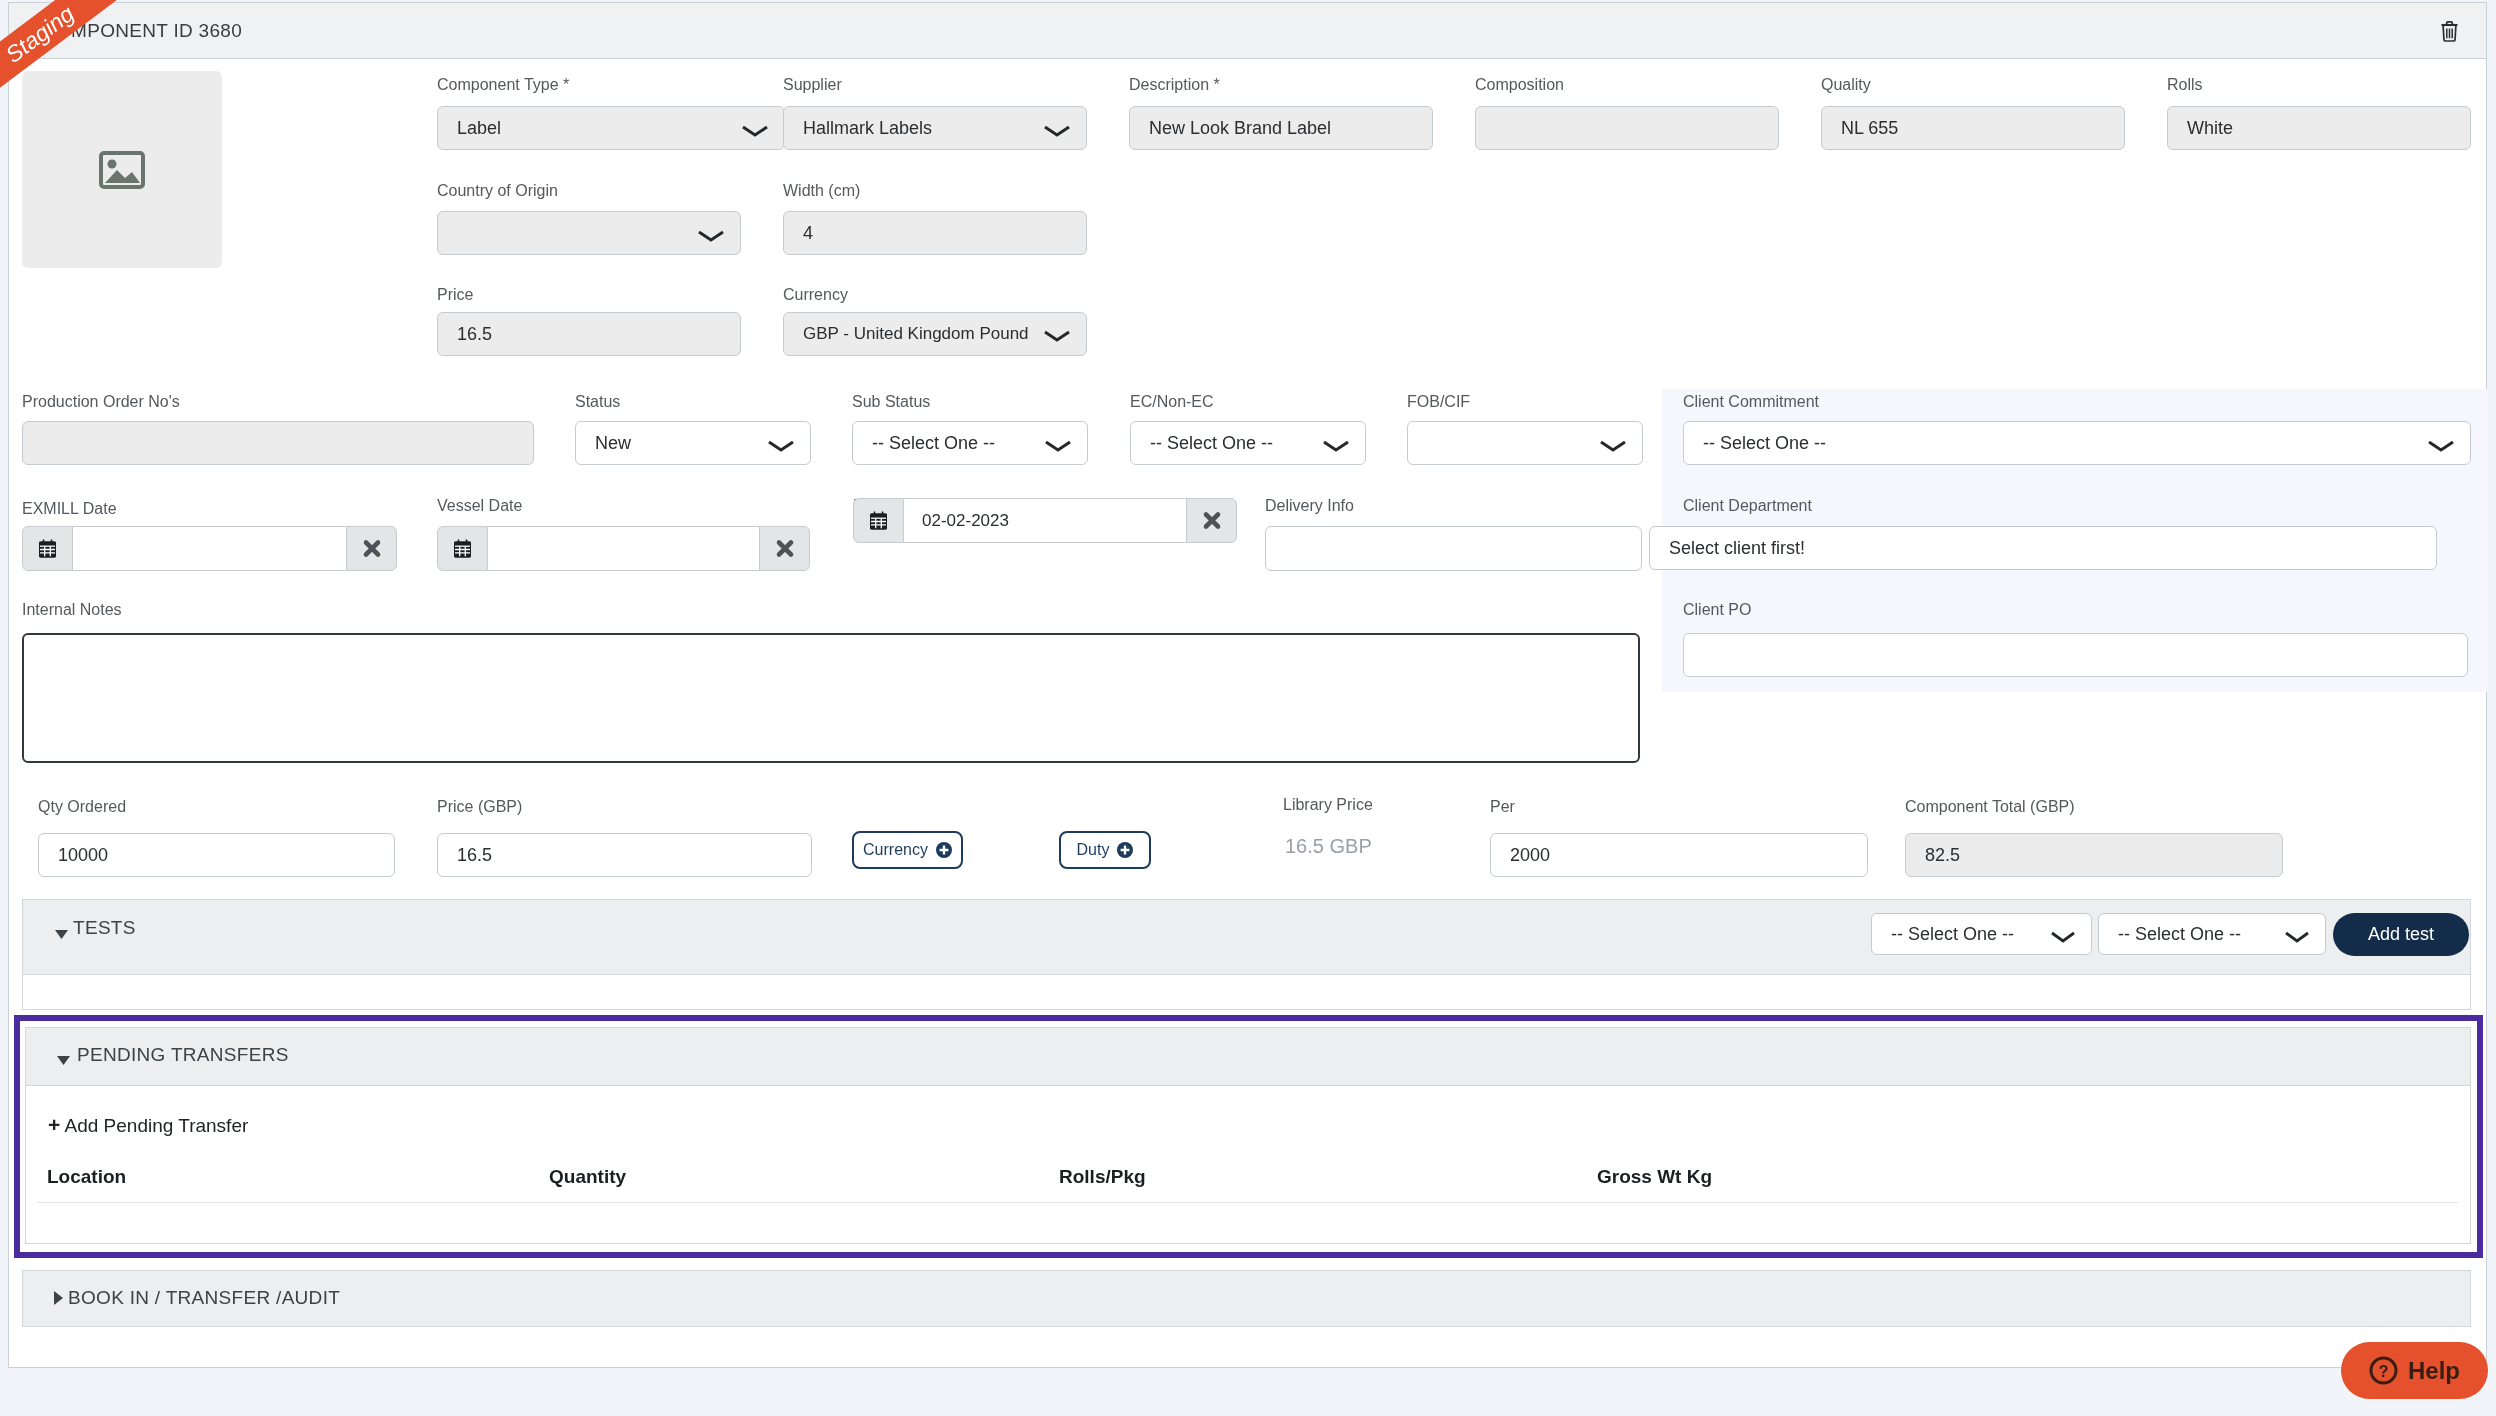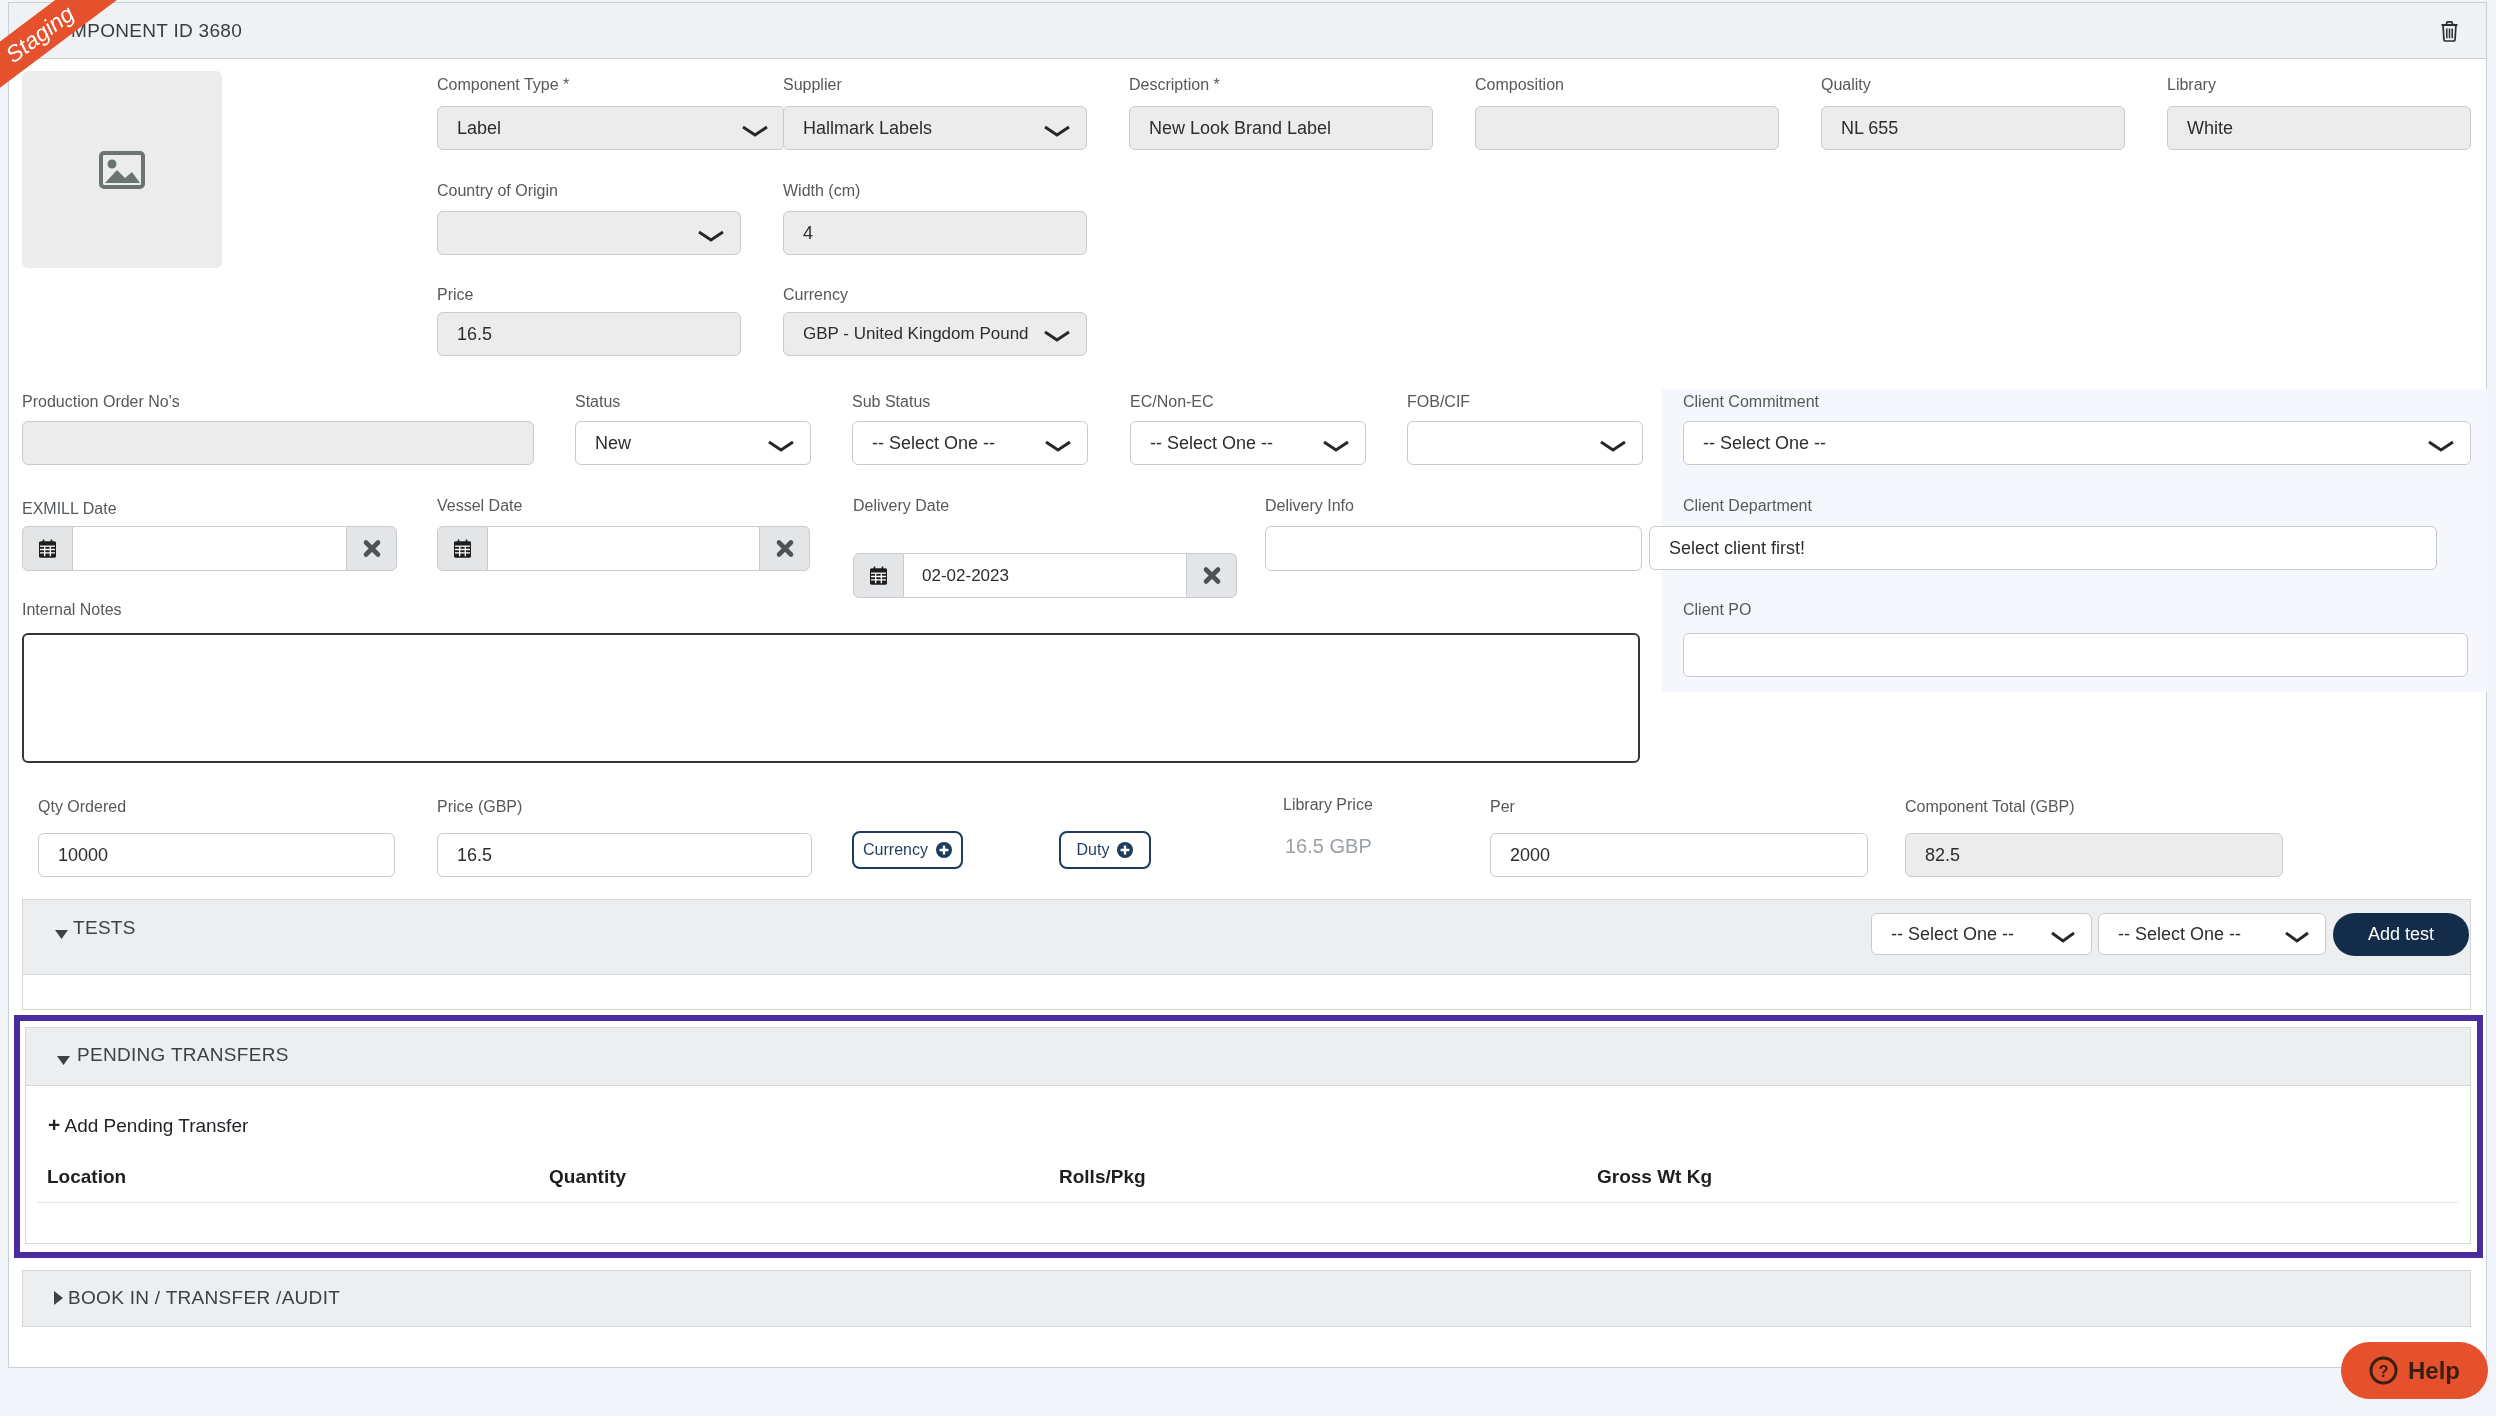--- a/index.html
+++ b/index.html
@@ -60,21 +60,21 @@
 <div class="lbl" style="left:783px; top:76px;">Supplier</div>
 <div class="fld gray" style="left:783px; top:106px; width:304px;">Hallmark Labels<span class="chev"><svg width="28" height="12" viewBox="0 0 28 12">
         <path d="M2 2 L14 10 L26 2" fill="none" stroke="#24282b" stroke-width="3"></path>
       </svg></span></div>
 <div class="lbl" style="left:1129px; top:76px;">Description *</div>
 <div class="fld gray" style="left:1129px; top:106px; width:304px;">New Look Brand Label</div>
 <div class="lbl" style="left:1475px; top:76px;">Composition</div>
 <div class="fld gray" style="left:1475px; top:106px; width:304px;"></div>
 <div class="lbl" style="left:1821px; top:76px;">Quality</div>
 <div class="fld gray" style="left:1821px; top:106px; width:304px;">NL 655</div>
-<div class="lbl" style="left:2167px; top:76px;">Library</div>
+<div class="lbl" style="left:2167px; top:76px;">Rolls</div>
 <div class="fld gray" style="left:2167px; top:106px; width:304px;">White</div>
 
 <div class="lbl" style="left:437px; top:182px;">Country of Origin</div>
 <div class="fld gray" style="left:437px; top:211px; width:304px;">
     <span class="chev"><svg width="28" height="12" viewBox="0 0 28 12">
         <path d="M2 2 L14 10 L26 2" fill="none" stroke="#24282b" stroke-width="3"></path>
       </svg></span>
   </div>
 <div class="lbl" style="left:783px; top:182px;">Width (cm)</div>
 <div class="fld gray" style="left:783px; top:211px; width:304px;">4</div>
@@ -149,21 +149,21 @@
       </svg>
     </div>
   <div class="dinp" style="width:271px;"></div>
   <div class="dbtn r">
       <svg width="20" height="19" viewBox="0 0 20 19">
         <path d="M4 3.5 L16 15.5 M16 3.5 L4 15.5" stroke="#4e5256" stroke-width="4.6" stroke-linecap="round"></path>
       </svg>
     </div>
 </div>
 <div class="lbl" style="left:853px; top:497px;">Delivery Date</div>
-<div class="dategrp" style="left:853px; top:553px;">
+<div class="dategrp" style="left:853px; top:498px;">
   <div class="dbtn l">
       <svg width="17" height="19" viewBox="0 0 17 19">
         <path d="M2 3 h13 a1.5 1.5 0 0 1 1.5 1.5 v12 a1.5 1.5 0 0 1 -1.5 1.5 h-13 a1.5 1.5 0 0 1 -1.5 -1.5 v-12 A1.5 1.5 0 0 1 2 3 Z M4.5 0.5 v4 M12.5 0.5 v4" fill="#1c1e20" stroke="#1c1e20" stroke-width="1.6"></path>
         <g stroke="#fff" stroke-width="1.3">
           <path d="M1 7.2 h15"></path>
           <path d="M5.7 7.2 v10 M11.3 7.2 v10"></path>
           <path d="M1 10.5 h15 M1 13.8 h15"></path>
         </g>
       </svg>
     </div>

